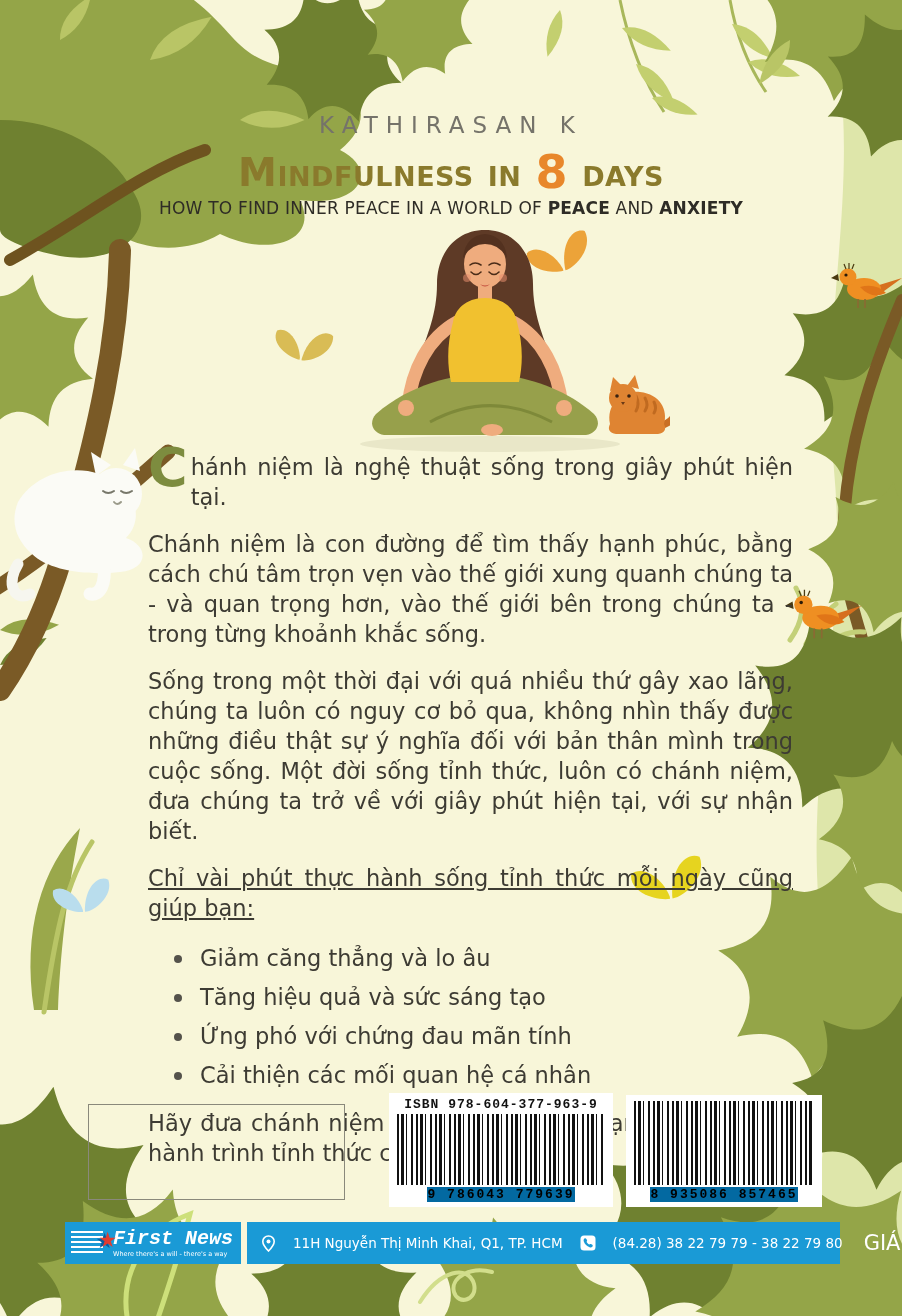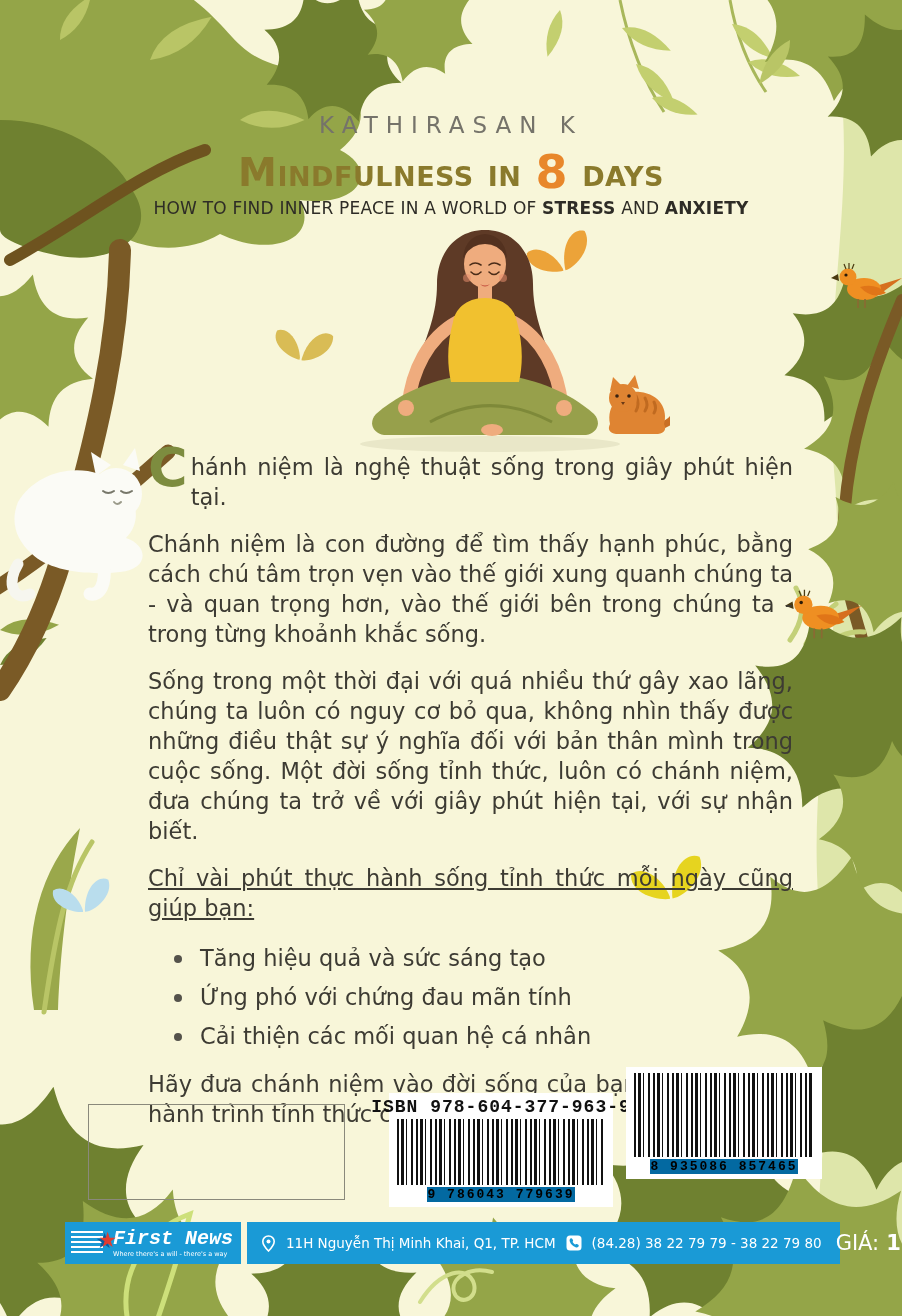--- a/index.html
+++ b/index.html
@@ -27,37 +27,37 @@
   .p1{display:flow-root;}
   .dropcap{float:left; font-size:54px; line-height:40px; font-weight:700; color:#7d8c3f; margin:-4px 3px 0 0;}
   .copy ul{list-style:none; margin:0 0 17px 0; padding:0 0 0 52px;}
   .copy li{position:relative; font-size:22.5px; line-height:31px; margin-bottom:8px;}
   .copy li::before{content:""; position:absolute; left:-26px; top:12px; width:8px; height:8px; border-radius:50%; background:#54524b;}
 
   
   .label-box{position:absolute; left:88px; top:1104px; width:255px; height:94px; border:1px solid #8a897b; z-index:2;}
   .barcode-box{position:absolute; background:#fff; z-index:2; display:flex; flex-direction:column; align-items:center; padding:4px 8px 5px; box-sizing:border-box;}
   .barcode-isbn{left:389px; top:1093px; width:224px; height:114px;}
-  .barcode-ean{left:626px; top:1067px; width:196px; height:112px;}
-  .isbn-label{font-family:"Liberation Mono","DejaVu Sans Mono",monospace; font-size:18px; font-weight:700; letter-spacing:1px; color:#111; white-space:nowrap;}
+  .barcode-ean{left:626px; top:1095px; width:196px; height:112px;}
+  .isbn-label{font-family:"Liberation Mono","DejaVu Sans Mono",monospace; font-size:13px; font-weight:700; letter-spacing:1px; color:#111; white-space:nowrap;}
   .bars{width:100%; flex:1; margin-top:2px;
     background:repeating-linear-gradient(90deg,#111 0 2px,#fff 2px 4px,#111 4px 7px,#fff 7px 9px,#111 9px 10px,#fff 10px 14px,#111 14px 16px,#fff 16px 19px);}
   .barcode-digits{font-family:"Liberation Mono","DejaVu Sans Mono",monospace; font-size:13px; font-weight:700; letter-spacing:2px; color:#000; background:#0369a1; margin-top:2px; white-space:nowrap;}
 
   
   .footer-logo{position:absolute; left:65px; top:1222px; width:176px; height:42px; background:#1a9ad6; z-index:2;
     display:flex; align-items:center; padding:0 8px 0 6px; box-sizing:border-box; gap:10px;}
   .logo-lines{position:relative; width:58px; height:24px;
     background:repeating-linear-gradient(180deg,#fff 0 2px,rgba(255,255,255,0) 2px 5px);}
   .logo-star{position:absolute; right:-14px; top:-1px; font-size:21px; color:#e23b2e; text-shadow:-3px 1px 0 #0b5c9e; line-height:1;}
   .logo-text{display:flex; flex-direction:column; line-height:1;}
   .logo-name{font-family:Liberation Mono, monospace; font-style:italic; font-weight:700; font-size:20px; color:#fff; white-space:nowrap;}
   .logo-tagline{font-size:6.5px; color:#fff; margin-top:2px; white-space:nowrap;}
   .footer-bar{position:absolute; left:247px; top:1222px; width:593px; height:42px; background:#1a9ad6; z-index:2;
-    display:flex; align-items:center; gap:10px; padding:0 14px; box-sizing:border-box; color:#fff;}
+    display:flex; align-items:center; gap:17px; padding:0 14px; box-sizing:border-box; color:#fff;}
   .addr-text,.phone-text{font-size:13.5px; white-space:nowrap;}
   .phone-text{margin-right:4px;}
   .price{margin-left:auto; display:flex; align-items:baseline; gap:7px; font-size:21px; white-space:nowrap;}
   .price .v{font-weight:700;}
   .f-icon{flex:0 0 auto; display:block;}
 </style>
 </head>
 <body>
 
 <div class="page">
@@ -172,21 +172,21 @@
         <use href="#bfly" transform="translate(668,884) rotate(-8) scale(1.25)" fill="#e6d41f"></use>
       </g>
     <g>
         <use href="#bfly" transform="translate(82,900) rotate(-5)" fill="#b9dded"></use>
       </g>
   </svg>
 
   <div class="header">
     <div class="author">KATHIRASAN K</div>
     <div class="title"><span>Mindfulness in</span> <span class="num">8</span> <span>days</span></div>
-    <div class="subtitle"><span>HOW TO FIND INNER PEACE IN A WORLD OF </span><b>STRESS</b><span> AND </span><b>ANXIETY</b></div>
+    <div class="subtitle"><span>HOW TO FIND INNER PEACE IN A WORLD OF </span><b>PEACE</b><span> AND </span><b>ANXIETY</b></div>
   </div>
 
   <svg class="woman-svg" width="360" height="240" viewBox="0 0 360 240" aria-hidden="true">
     <ellipse cx="180" cy="226" rx="130" ry="8" fill="#e9e7c8"></ellipse>
 
     <path d="M175,12 C145,12 127,36 127,66 C127,96 117,118 109,140 C101,164 109,188 127,192 L223,192 C241,188 249,164 241,140 C233,118 223,96 223,66 C223,36 205,12 175,12 Z" fill="#5e3a26"></path>
 
     <path d="M147,104 C118,120 102,152 98,188" stroke="#efac7e" stroke-width="13" fill="none" stroke-linecap="round"></path>
     <path d="M203,104 C232,120 248,152 252,188" stroke="#efac7e" stroke-width="13" fill="none" stroke-linecap="round"></path>
 
@@ -220,20 +220,21 @@
       <path d="M19,22 L23,22 L21,25 Z" fill="#6b3a16"></path>
     </g>
   </svg>
 
   <div class="copy">
     <p class="p1"><span class="dropcap">C</span><span>hánh niệm là nghệ thuật sống trong giây phút hiện tại.</span></p>
     <p>Chánh niệm là con đường để tìm thấy hạnh phúc, bằng cách chú tâm trọn vẹn vào thế giới xung quanh chúng ta - và quan trọng hơn, vào thế giới bên trong chúng ta - trong từng khoảnh khắc sống.</p>
     <p>Sống trong một thời đại với quá nhiều thứ gây xao lãng, chúng ta luôn có nguy cơ bỏ qua, không nhìn thấy được những điều thật sự ý nghĩa đối với bản thân mình trong cuộc sống. Một đời sống tỉnh thức, luôn có chánh niệm, đưa chúng ta trở về với giây phút hiện tại, với sự nhận biết.</p>
     <p style="margin-bottom:20px;text-decoration:underline;">Chỉ vài phút thực hành sống tỉnh thức mỗi ngày cũng giúp bạn:</p>
     <ul>
+      <li>Giảm căng thẳng và lo âu</li>
       <li>Tăng hiệu quả và sức sáng tạo</li>
       <li>Ứng phó với chứng đau mãn tính</li>
       <li>Cải thiện các mối quan hệ cá nhân</li>
     </ul>
     <p>Hãy đưa chánh niệm vào đời sống của bạn. Hãy bắt đầu hành trình tỉnh thức của bạn từ đây.</p>
   </div>
 
   <div class="label-box"></div>
 
   <div class="barcode-box barcode-isbn">

